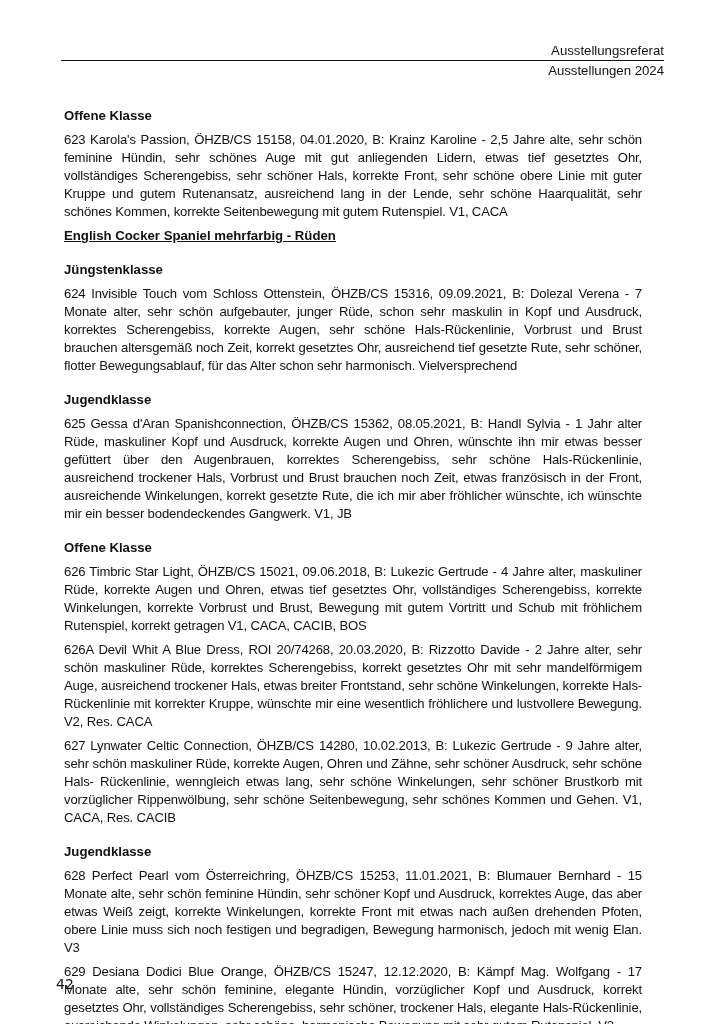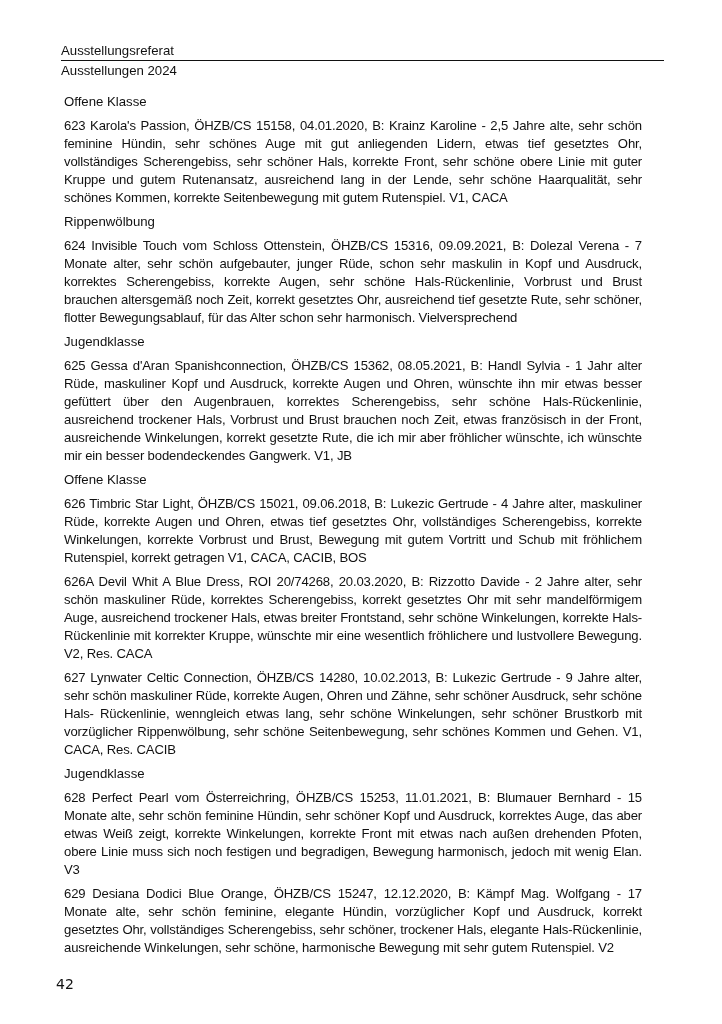--- a/index.html
+++ b/index.html
@@ -2,31 +2,31 @@
 <html><head>
 <meta charset="utf-8">
 <style>
   html, body { margin: 0; padding: 0; background: #ffffff; }
   body {
     width: 722px; height: 1024px; position: relative; overflow: hidden;
     font-family: "Liberation Sans", sans-serif; color: #111111;
   }
   .page-header {
     position: absolute; left: 61px; top: 42px; width: 603px;
-    text-align: left; font-size: 13.2px; line-height: 17px;
+    text-align: right; font-size: 13.2px; line-height: 17px;
   }
   .page-header .rule {
     height: 0; border-top: 1.3px solid #111; margin: 1px 0 1px 0;
   }
   .content {
     position: absolute; left: 64px; top: 91px; width: 594px;
     font-size: 13.1px; line-height: 18px;
   }
   .class-heading {
-    font-weight: normal; margin: 2px 0 6px 0; font-size: 13.2px;
+    font-weight: bold; margin: 16px 0 6px 0; font-size: 13.2px;
   }
   .breed-heading {
     font-weight: bold; text-decoration: underline; margin: 0 0 6px 0; font-size: 13.2px;
   }
   .entry {
     text-align: justify; margin: 0 16px 6px 0; letter-spacing: -0.15px;
   }
   .page-number {
     position: absolute; left: 56px; top: 976px; font-size: 14px;
     font-family: "DejaVu Sans", sans-serif;
@@ -38,21 +38,22 @@
 
 <div class="page-header">
   <div>Ausstellungsreferat</div>
   <div class="rule"></div>
   <div>Ausstellungen 2024</div>
 </div>
 
 <div class="content">
   <div class="class-heading">Offene Klasse</div>
   <p class="entry">623 Karola's Passion, ÖHZB/CS 15158, 04.01.2020, B: Krainz Karoline - 2,5 Jahre alte, sehr schön feminine Hündin, sehr schönes Auge mit gut anliegenden Lidern, etwas tief gesetztes Ohr, vollständiges Scherengebiss, sehr schöner Hals, korrekte Front, sehr schöne obere Linie mit guter Kruppe und gutem Rutenansatz, ausreichend lang in der Lende, sehr schöne Haarqualität, sehr schönes Kommen, korrekte Seitenbewegung mit gutem Rutenspiel. V1, CACA</p>
-  <div class="class-heading">Rippenwölbung</div>
+  <div class="breed-heading">English Cocker Spaniel mehrfarbig - Rüden</div>
+  <div class="class-heading">Jüngstenklasse</div>
   <p class="entry">624 Invisible Touch vom Schloss Ottenstein, ÖHZB/CS 15316, 09.09.2021, B: Dolezal Verena - 7 Monate alter, sehr schön aufgebauter, junger Rüde, schon sehr maskulin in Kopf und Ausdruck, korrektes Scherengebiss, korrekte Augen, sehr schöne Hals-Rückenlinie, Vorbrust und Brust brauchen altersgemäß noch Zeit, korrekt gesetztes Ohr, ausreichend tief gesetzte Rute, sehr schöner, flotter Bewegungsablauf, für das Alter schon sehr harmonisch. Vielversprechend</p>
   <div class="class-heading">Jugendklasse</div>
   <p class="entry">625 Gessa d'Aran Spanishconnection, ÖHZB/CS 15362, 08.05.2021, B: Handl Sylvia - 1 Jahr alter Rüde, maskuliner Kopf und Ausdruck, korrekte Augen und Ohren, wünschte ihn mir etwas besser gefüttert über den Augenbrauen, korrektes Scherengebiss, sehr schöne Hals-Rückenlinie, ausreichend trockener Hals, Vorbrust und Brust brauchen noch Zeit, etwas französisch in der Front, ausreichende Winkelungen, korrekt gesetzte Rute, die ich mir aber fröhlicher wünschte, ich wünschte mir ein besser bodendeckendes Gangwerk. V1, JB</p>
   <div class="class-heading">Offene Klasse</div>
   <p class="entry">626 Timbric Star Light, ÖHZB/CS 15021, 09.06.2018, B: Lukezic Gertrude - 4 Jahre alter, maskuliner Rüde, korrekte Augen und Ohren, etwas tief gesetztes Ohr, vollständiges Scherengebiss, korrekte Winkelungen, korrekte Vorbrust und Brust, Bewegung mit gutem Vortritt und Schub mit fröhlichem Rutenspiel, korrekt getragen V1, CACA, CACIB, BOS</p>
   <p class="entry">626A Devil Whit A Blue Dress, ROI 20/74268, 20.03.2020, B: Rizzotto Davide - 2 Jahre alter, sehr schön maskuliner Rüde, korrektes Scherengebiss, korrekt gesetztes Ohr mit sehr mandelförmigem Auge, ausreichend trockener Hals, etwas breiter Frontstand, sehr schöne Winkelungen, korrekte Hals-Rückenlinie mit korrekter Kruppe, wünschte mir eine wesentlich fröhlichere und lustvollere Bewegung. V2, Res. CACA</p>
   <p class="entry">627 Lynwater Celtic Connection, ÖHZB/CS 14280, 10.02.2013, B: Lukezic Gertrude - 9 Jahre alter, sehr schön maskuliner Rüde, korrekte Augen, Ohren und Zähne, sehr schöner Ausdruck, sehr schöne Hals- Rückenlinie, wenngleich etwas lang, sehr schöne Winkelungen, sehr schöner Brustkorb mit vorzüglicher Rippenwölbung, sehr schöne Seitenbewegung, sehr schönes Kommen und Gehen. V1, CACA, Res. CACIB</p>
   <div class="class-heading">Jugendklasse</div>
   <p class="entry">628 Perfect Pearl vom Österreichring, ÖHZB/CS 15253, 11.01.2021, B: Blumauer Bernhard - 15 Monate alte, sehr schön feminine Hündin, sehr schöner Kopf und Ausdruck, korrektes Auge, das aber etwas Weiß zeigt, korrekte Winkelungen, korrekte Front mit etwas nach außen drehenden Pfoten, obere Linie muss sich noch festigen und begradigen, Bewegung harmonisch, jedoch mit wenig Elan. V3</p>
   <p class="entry">629 Desiana Dodici Blue Orange, ÖHZB/CS 15247, 12.12.2020, B: Kämpf Mag. Wolfgang - 17 Monate alte, sehr schön feminine, elegante Hündin, vorzüglicher Kopf und Ausdruck, korrekt gesetztes Ohr, vollständiges Scherengebiss, sehr schöner, trockener Hals, elegante Hals-Rückenlinie, ausreichende Winkelungen, sehr schöne, harmonische Bewegung mit sehr gutem Rutenspiel. V2</p>

